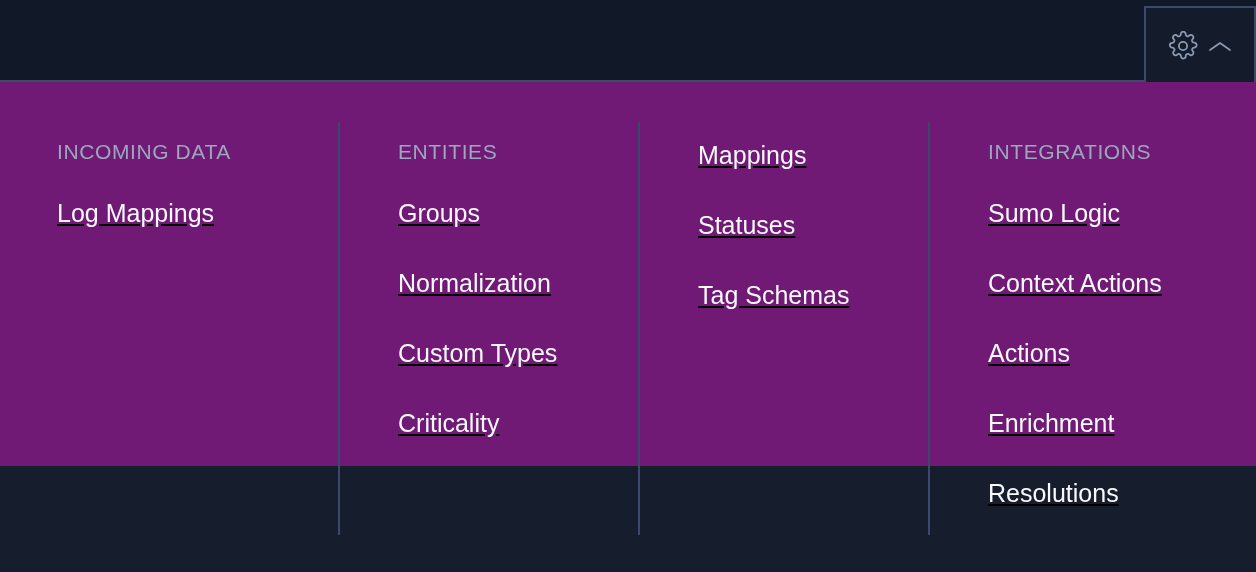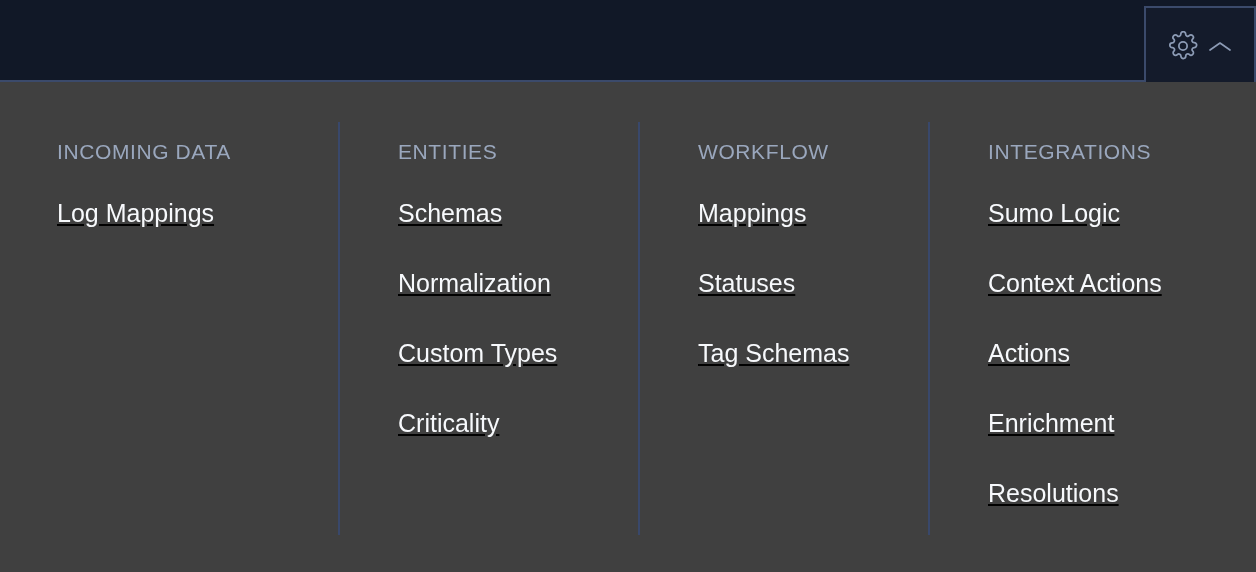--- a/index.html
+++ b/index.html
@@ -65,22 +65,22 @@
     height: 16px;
     margin-top: 4px;
   }
 
   
   .menu-panel {
     position: absolute;
     top: 82px;
     left: 0;
     width: 1256px;
-    height: 490px;
-    background: #404040;
+    height: 384px;
+    background: #701a75;
   }
 
   .columns {
     position: absolute;
     top: 0;
     left: 0;
     width: 1256px;
     height: 490px;
     display: flex;
   }
@@ -161,30 +161,29 @@
         <h3 class="column-title">INCOMING DATA</h3>
         <ul class="column-items">
           <li class="menu-item">Log Mappings</li>
         </ul>
       </div>
 
       <div class="menu-column c1">
         <div class="divider-line"></div>
         <h3 class="column-title">ENTITIES</h3>
         <ul class="column-items">
-          <li class="menu-item">Schemas</li>
+          <li class="menu-item">Groups</li>
           <li class="menu-item">Normalization</li>
           <li class="menu-item">Custom Types</li>
           <li class="menu-item">Criticality</li>
         </ul>
       </div>
 
       <div class="menu-column c2">
         <div class="divider-line"></div>
-        <h3 class="column-title">WORKFLOW</h3>
         <ul class="column-items">
           <li class="menu-item">Mappings</li>
           <li class="menu-item">Statuses</li>
           <li class="menu-item">Tag Schemas</li>
         </ul>
       </div>
 
       <div class="menu-column c3">
         <div class="divider-line"></div>
         <h3 class="column-title">INTEGRATIONS</h3>

